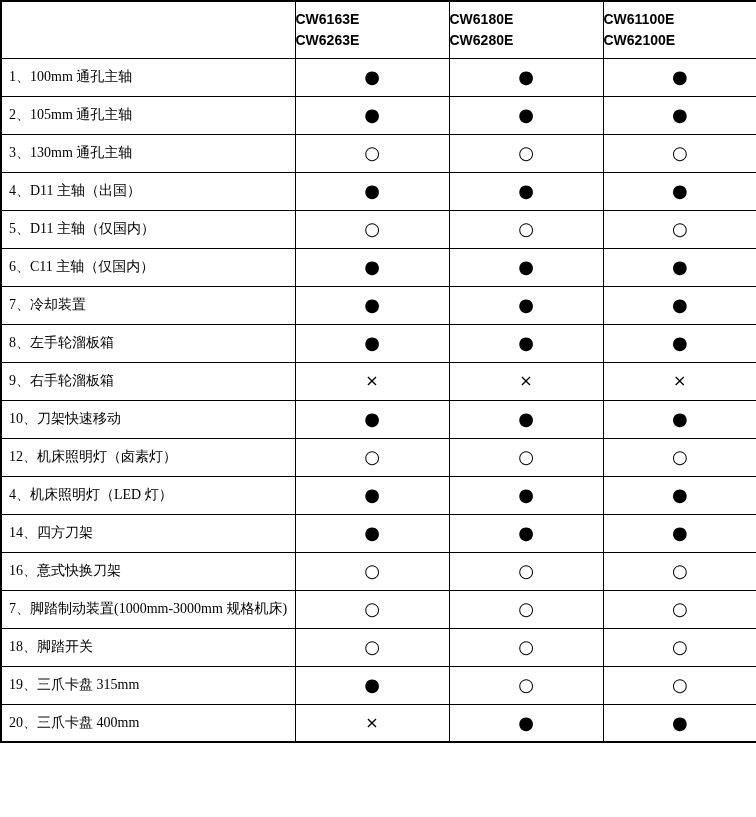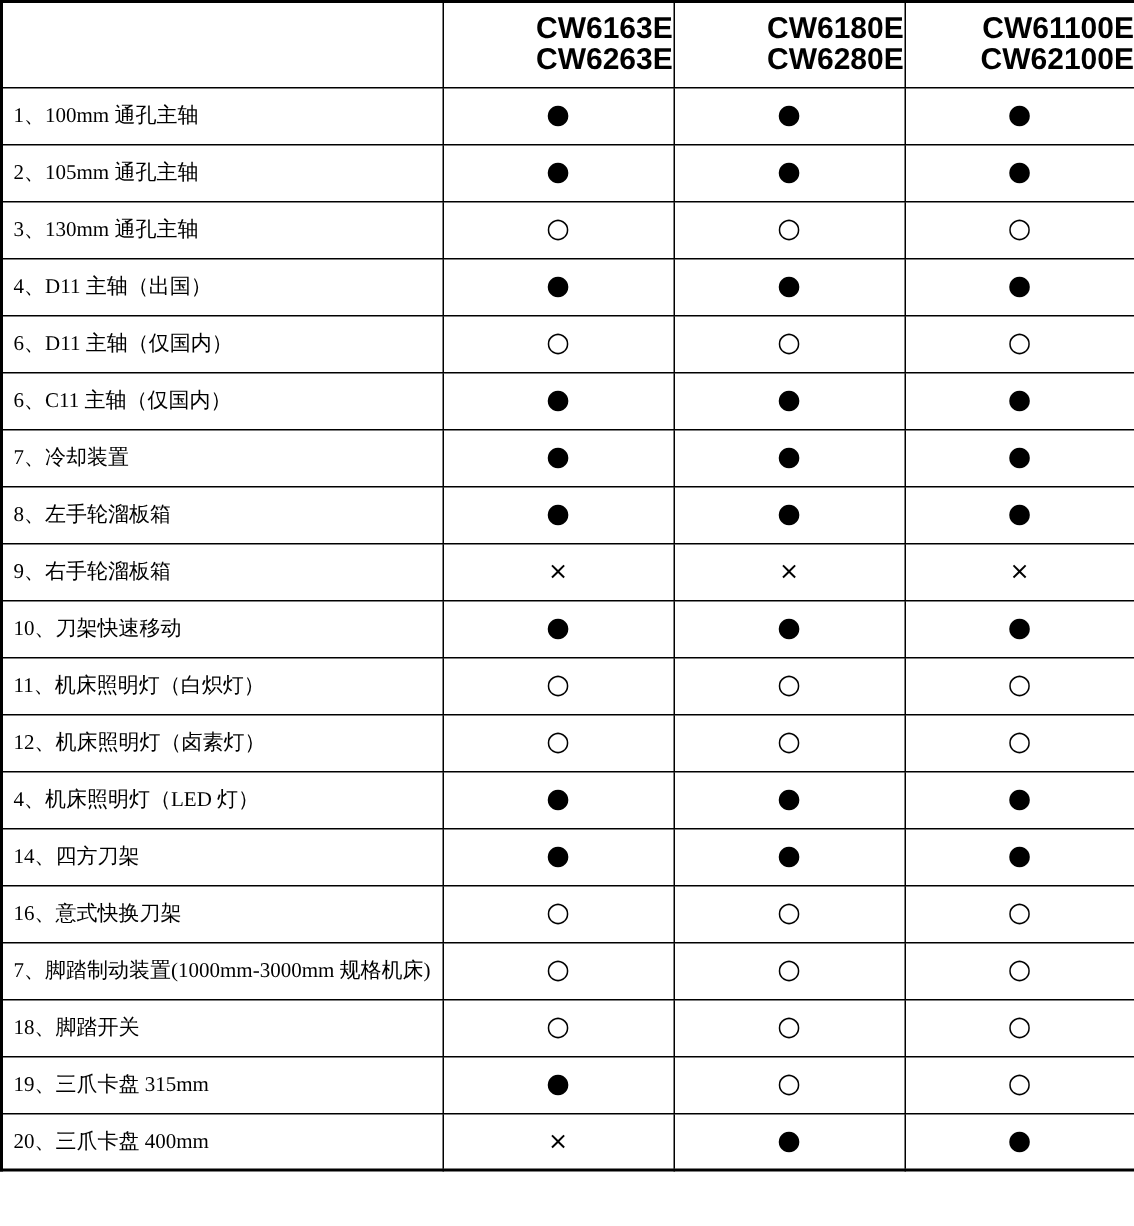--- a/index.html
+++ b/index.html
@@ -20,23 +20,23 @@
     border: 1px solid #000000;
     padding: 0;
     color: #000000;
     overflow: hidden;
   }
   .spec-table thead tr { height: 57px; }
   .spec-table tbody tr { height: 38px; }
   .spec-table th {
     font-family: "Liberation Sans", sans-serif;
     font-weight: bold;
-    font-size: 20px;
+    font-size: 14px;
     line-height: 21px;
-    text-align: right;
+    text-align: left;
     vertical-align: middle;
   }
   td.label {
     font-family: "Liberation Serif", "DejaVu Serif", serif;
     font-size: 14px;
     text-align: left;
     vertical-align: middle;
     padding-left: 7px;
     white-space: nowrap;
     margin-left: 42px;
@@ -98,21 +98,21 @@
           <td class="sym"><span class="sym-ring">○</span></td>
           <td class="sym"><span class="sym-ring">○</span></td>
         </tr>
         <tr>
           <td class="label">4、D11 主轴（出国）</td>
           <td class="sym"><span class="sym-dot">●</span></td>
           <td class="sym"><span class="sym-dot">●</span></td>
           <td class="sym"><span class="sym-dot">●</span></td>
         </tr>
         <tr>
-          <td class="label">6、D11 主轴（仅国内）</td>
+          <td class="label">5、D11 主轴（仅国内）</td>
           <td class="sym"><span class="sym-ring">○</span></td>
           <td class="sym"><span class="sym-ring">○</span></td>
           <td class="sym"><span class="sym-ring">○</span></td>
         </tr>
         <tr>
           <td class="label">6、C11 主轴（仅国内）</td>
           <td class="sym"><span class="sym-dot">●</span></td>
           <td class="sym"><span class="sym-dot">●</span></td>
           <td class="sym"><span class="sym-dot">●</span></td>
         </tr>
@@ -132,26 +132,20 @@
           <td class="label">9、右手轮溜板箱</td>
           <td class="sym"><span class="sym-cross">×</span></td>
           <td class="sym"><span class="sym-cross">×</span></td>
           <td class="sym"><span class="sym-cross">×</span></td>
         </tr>
         <tr>
           <td class="label">10、刀架快速移动</td>
           <td class="sym"><span class="sym-dot">●</span></td>
           <td class="sym"><span class="sym-dot">●</span></td>
           <td class="sym"><span class="sym-dot">●</span></td>
-        </tr>
-        <tr>
-          <td class="label">11、机床照明灯（白炽灯）</td>
-          <td class="sym"><span class="sym-ring">○</span></td>
-          <td class="sym"><span class="sym-ring">○</span></td>
-          <td class="sym"><span class="sym-ring">○</span></td>
         </tr>
         <tr>
           <td class="label">12、机床照明灯（卤素灯）</td>
           <td class="sym"><span class="sym-ring">○</span></td>
           <td class="sym"><span class="sym-ring">○</span></td>
           <td class="sym"><span class="sym-ring">○</span></td>
         </tr>
         <tr>
           <td class="label">4、机床照明灯（LED 灯）</td>
           <td class="sym"><span class="sym-dot">●</span></td>

